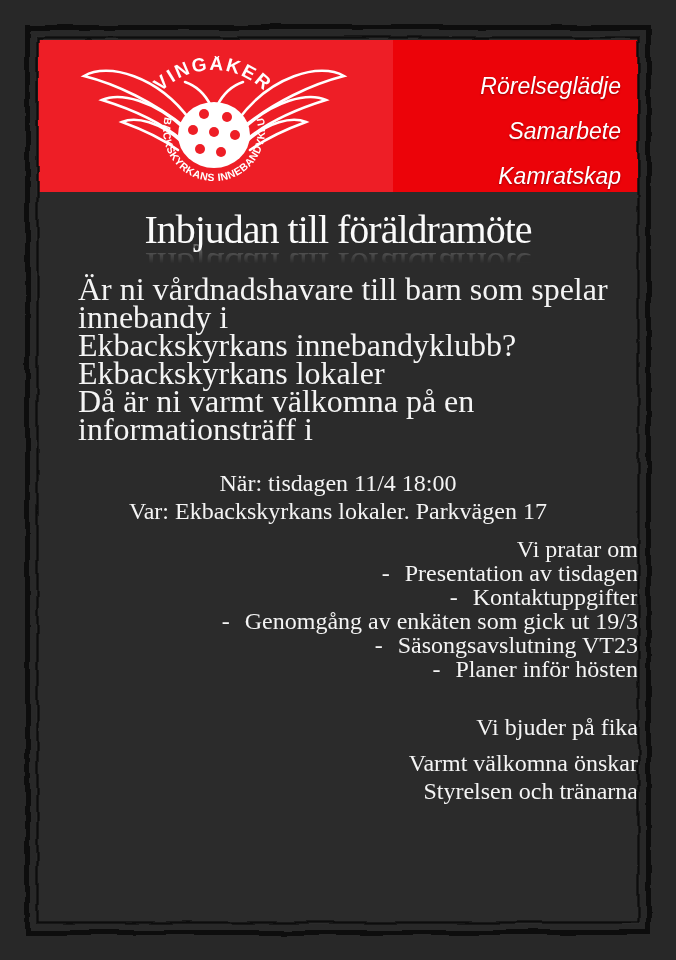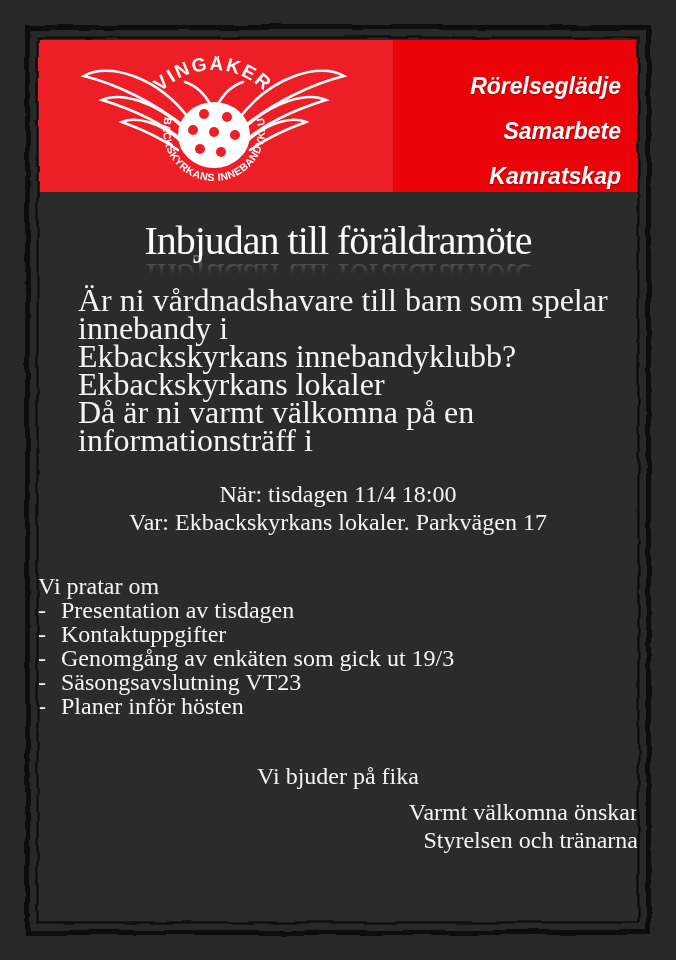--- a/index.html
+++ b/index.html
@@ -10,37 +10,37 @@
     font-family:"Liberation Serif",serif;color:#f4f4f4;
   }
   .interior{position:absolute;left:36px;top:36px;width:604px;height:888px;background:#2b2b2b;}
   svg.frame{position:absolute;left:0;top:0;z-index:3;pointer-events:none;}
   
   .band{position:absolute;left:38px;top:40px;width:600px;height:152px;display:flex;z-index:2;}
   .band-left{position:relative;width:355px;height:100%;}
   .band-right{flex:1;height:100%;box-sizing:border-box;padding:24px 17px 0 0;
     display:flex;flex-direction:column;align-items:flex-end;}
   .value-line{
-    font-family:"Liberation Sans",sans-serif;font-style:italic;font-weight:700;
+    font-family:"Liberation Sans",sans-serif;font-style:italic;font-weight:400;
     font-size:23px;line-height:45px;color:#ffffff;white-space:nowrap;
     text-shadow:0 1px 2px rgba(0,0,0,.35);
   }
   .logo-svg{position:absolute;left:42px;top:16px;}
   
-  .main{position:absolute;left:38px;top:208px;width:600px;z-index:2;}
+  .main{position:absolute;left:38px;top:197px;width:600px;z-index:2;}
   .title{
     margin:8px 0 0;font-weight:400;text-align:center;
     font-size:40px;line-height:50px;letter-spacing:-1px;color:#fbfbfb;
     -webkit-box-reflect:below -14px linear-gradient(to bottom,transparent 55%,rgba(255,255,255,.38));
   }
   .intro{margin:20px 0 0 40px;font-size:32px;line-height:28px;text-align:left;}
   .details{margin-top:26px;font-size:24px;line-height:28px;text-align:center;}
-  .agenda{margin-top:38px;font-size:24px;line-height:24px;text-align:left;}
+  .agenda{margin-top:12px;font-size:24px;line-height:24px;text-align:right;}
   .agenda-item .dash{display:inline-block;margin-right:15px;}
-  .fika{margin-top:44px;font-size:24px;line-height:28px;text-align:center;}
+  .fika{margin-top:32px;font-size:24px;line-height:28px;text-align:right;}
   .signoff{margin-top:8px;font-size:24px;line-height:28px;text-align:right;}
 </style>
 </head>
 <body>
 
 <div class="page">
 
   <div class="interior"></div>
 
   <header class="band">

